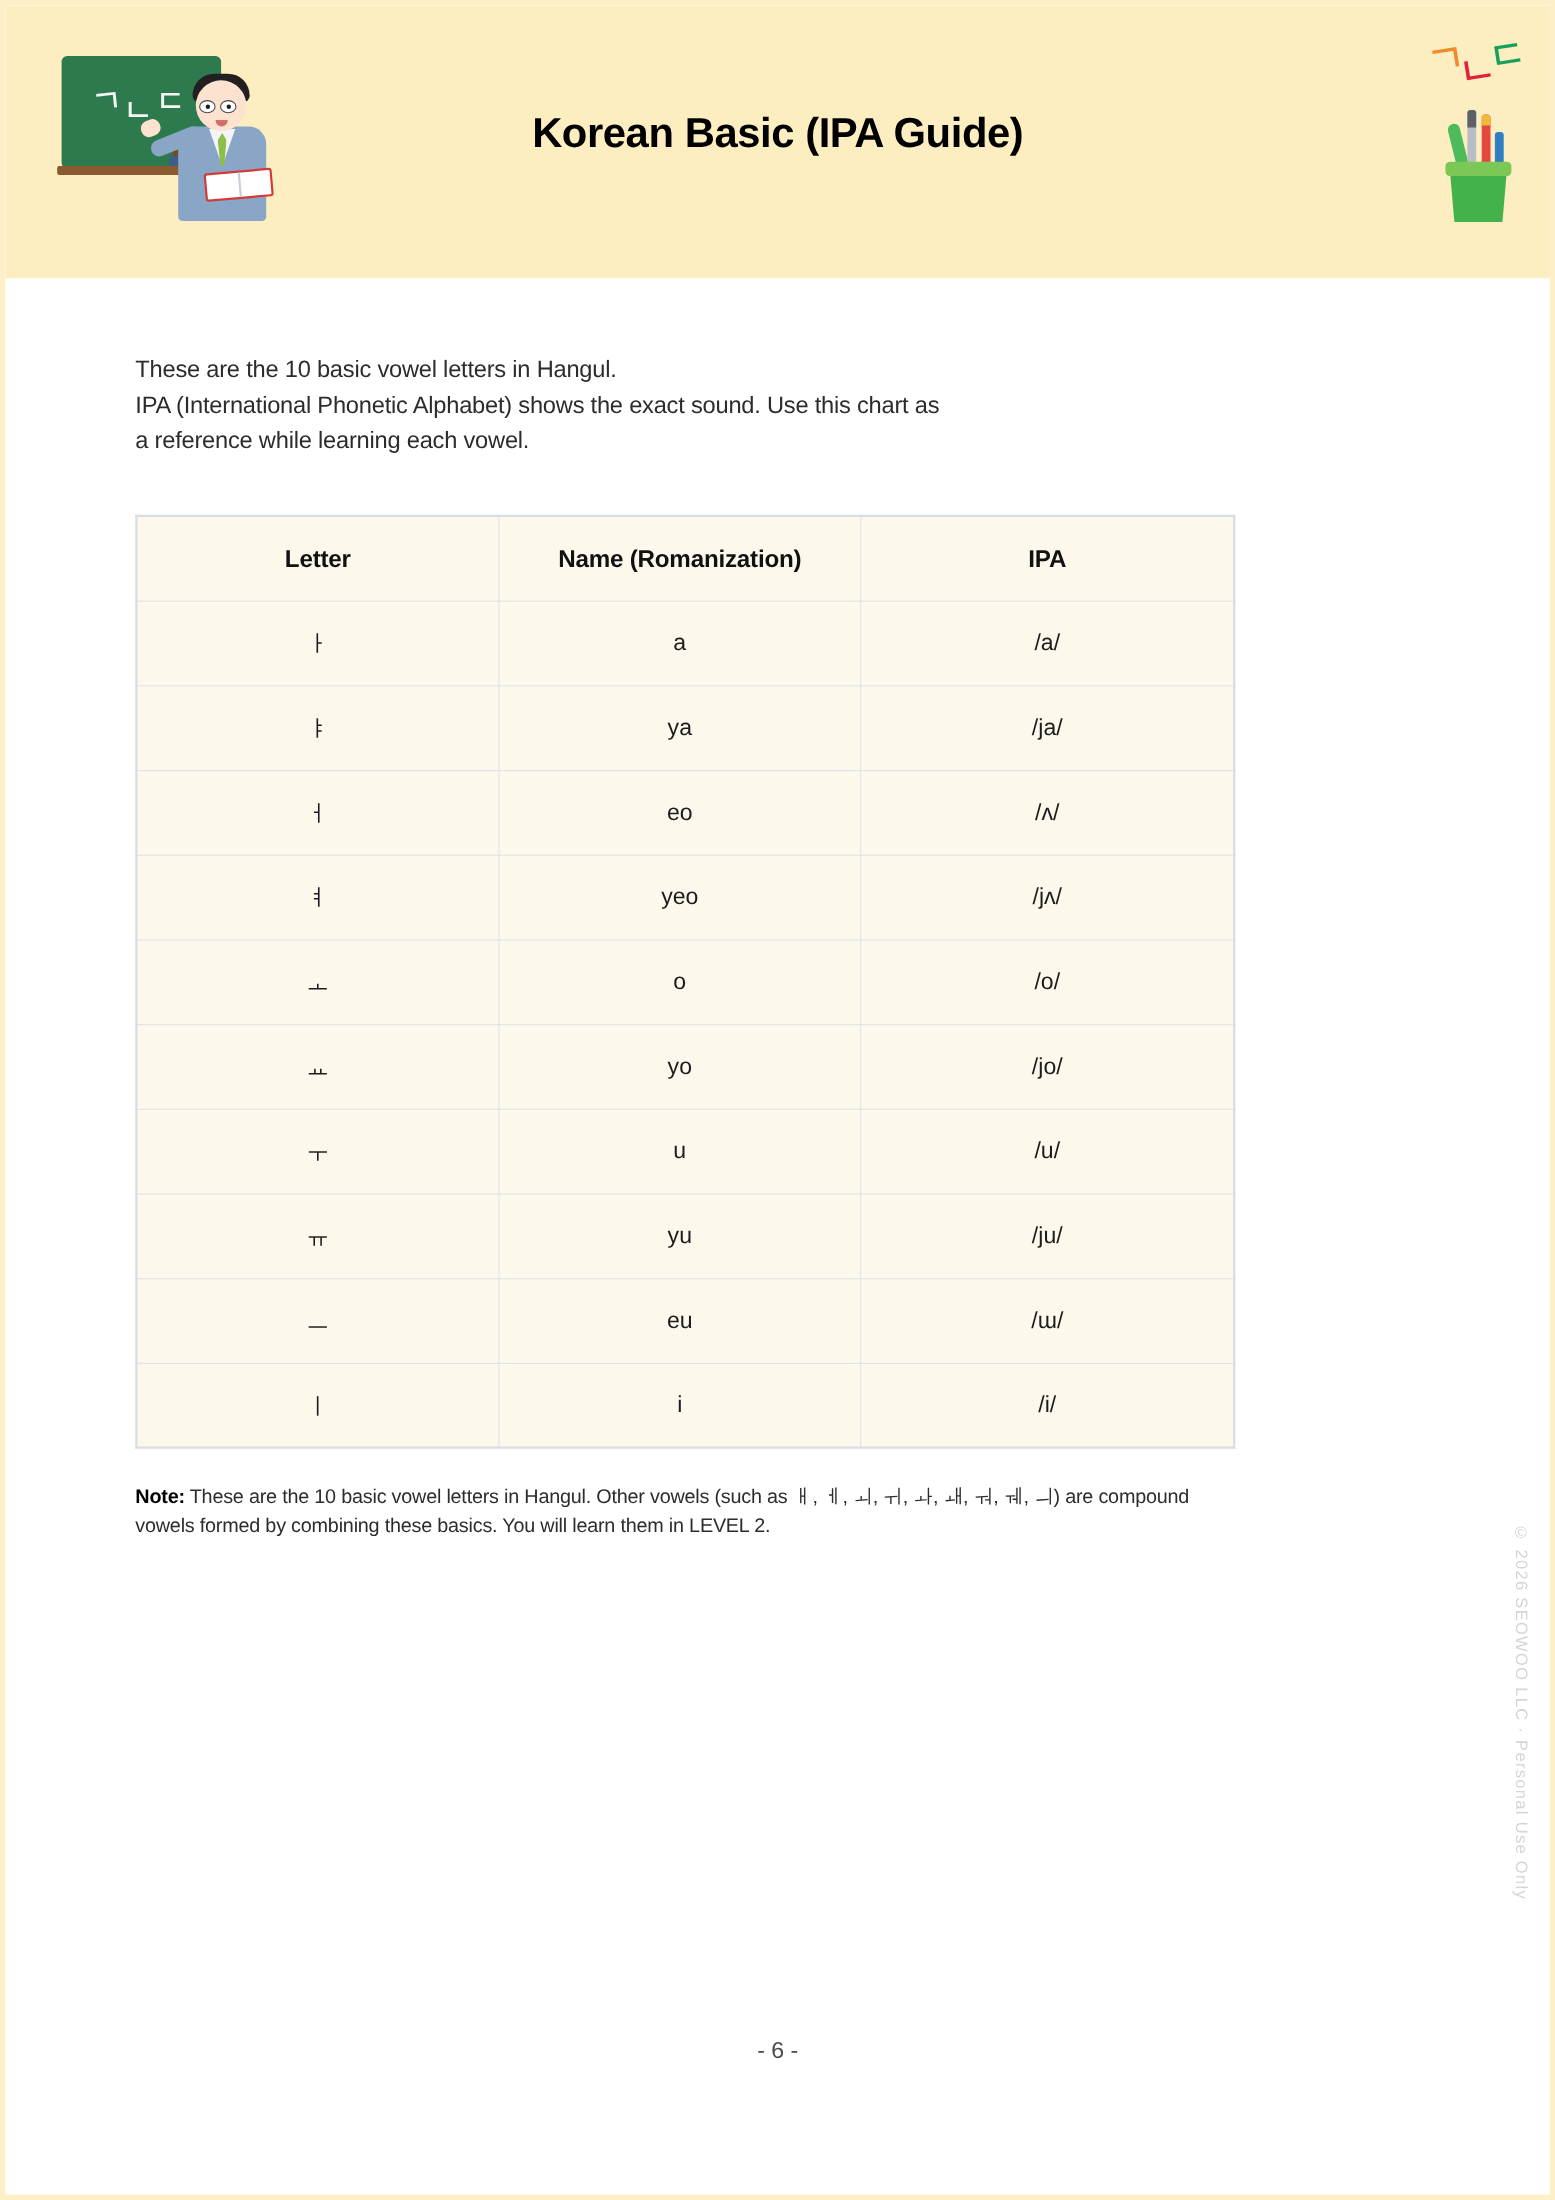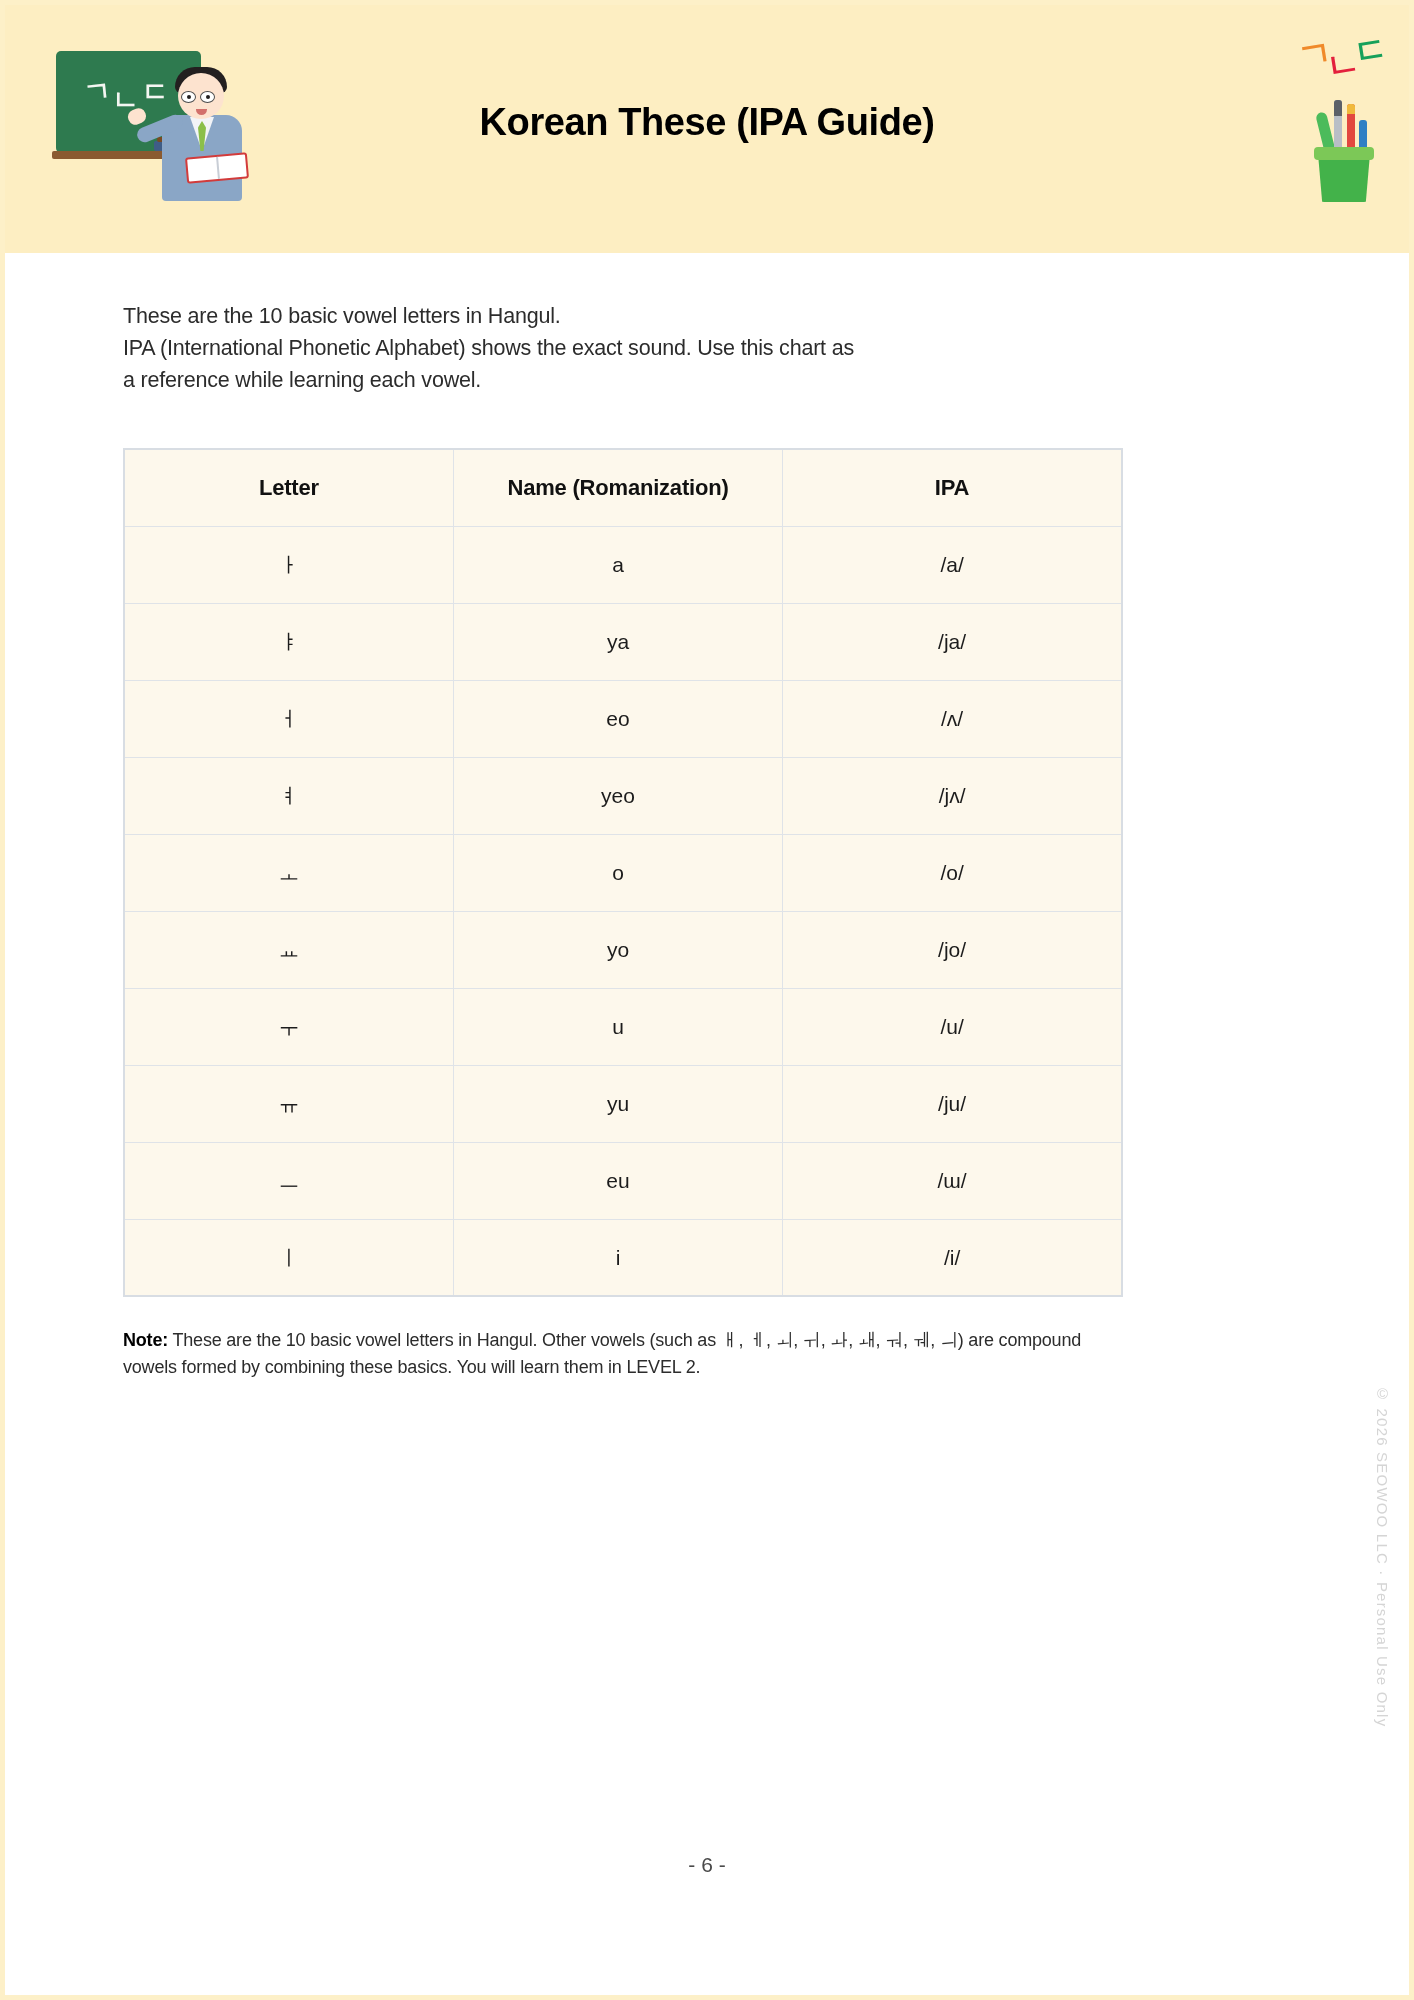--- a/index.html
+++ b/index.html
@@ -194,21 +194,21 @@
     margin: 84px 0 0 45px;
     padding: 14px 36px 16px 38px;
     background: #93c02c;
     color: #ffffff;
     font-size: 25px;
     letter-spacing: -0.2px;
     border-radius: 34px;
   }
 
   .intro {
-    margin: 48px 0 0 118px;
+    margin: 68px 0 0 118px;
     width: 1000px;
     font-size: 21.5px;
     line-height: 1.48;
     color: #2c2c2c;
     letter-spacing: -0.2px;
   }
 
   
   .vowel-table {
     margin: 52px 0 0 118px;
@@ -291,21 +291,21 @@
       <div class="t-head"></div>
       <div class="t-glass-l"></div>
       <div class="t-glass-r"></div>
       <div class="t-eye-l"></div>
       <div class="t-eye-r"></div>
       <div class="t-mouth"></div>
       <div class="t-book"></div>
     </div>
 
     <div class="header-titles">
-      <div class="header-title">Korean These (IPA Guide)</div>
+      <div class="header-title">Korean Basic (IPA Guide)</div>
     </div>
 
     <div class="brand-logo">
       <span class="logo-char logo-g">ㄱ</span>
       <span class="logo-char logo-n">ㄴ</span>
       <span class="logo-char logo-d">ㄷ</span>
     </div>
 
     <div class="pencil-cup">
       <div class="pen pen-green"></div>

